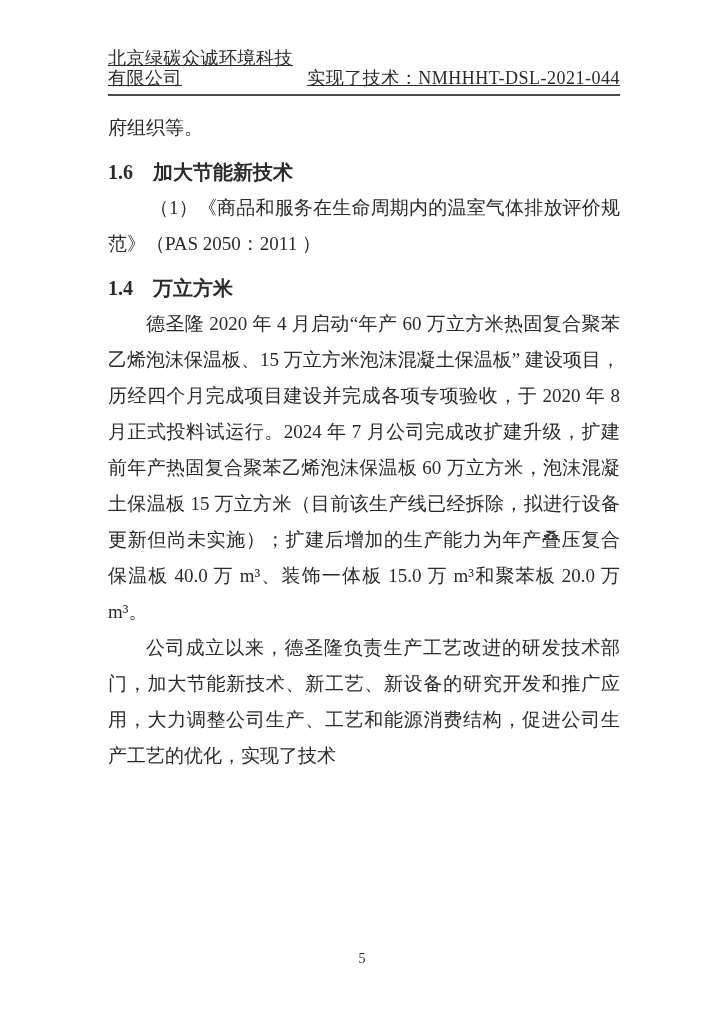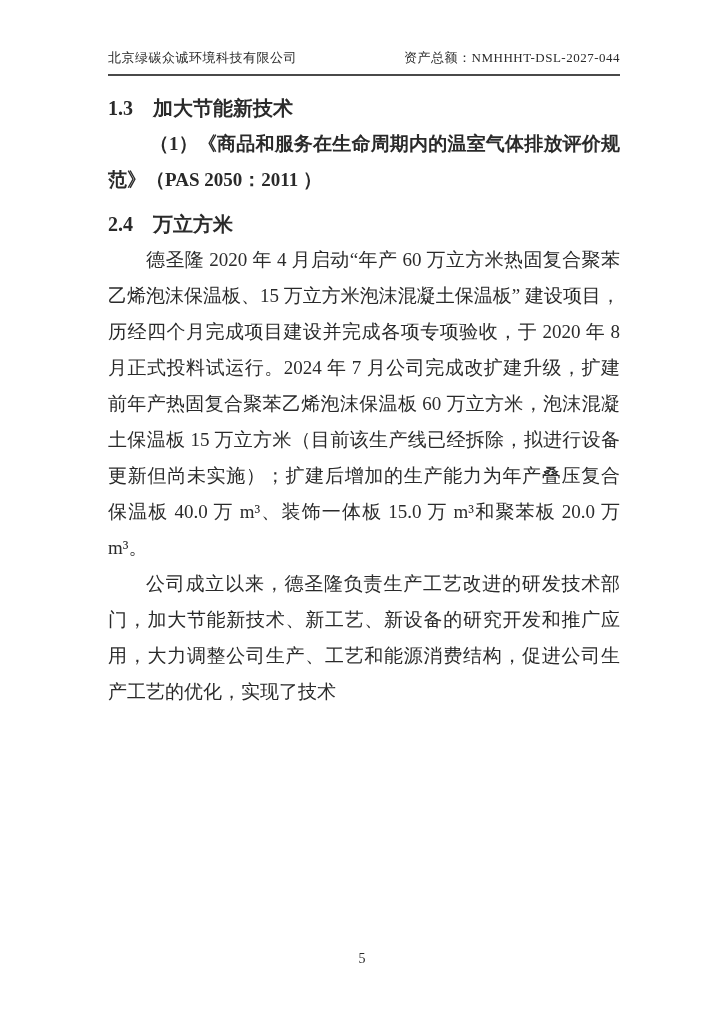--- a/index.html
+++ b/index.html
@@ -17,46 +17,46 @@
     box-sizing: border-box;
     background: #ffffff;
     padding: 48px 104px 0 108px;
     font-family: "Liberation Serif", "DejaVu Serif", serif;
     color: #2a2a2a;
   }
   .doc-header {
     display: flex;
     justify-content: space-between;
     align-items: flex-end;
-    font-size: 13px;
+    font-size: 18px;
     line-height: 20px;
     letter-spacing: 0.5px;
     padding-bottom: 6px;
     border-bottom: 2px solid #4a4a4a;
+    text-decoration: underline;
   }
   .doc-header .file-no {
     white-space: nowrap;
   }
   main.doc-body {
     margin-top: 14px;
     width: 512px;
     font-size: 19px;
     line-height: 36px;
     text-align: justify;
     text-justify: inter-character;
   }
   main.doc-body p {
     margin: 0;
   }
   p.para-indent {
     text-indent: 2em;
   }
   p.para-item {
     text-indent: 2.2em;
-    font-weight: bold;
   }
   h2.sec-heading {
     font-size: 20px;
     font-weight: 700;
     line-height: 36px;
     margin: 8px 0 0 0;
     text-align: left;
   }
   h2.sec-heading .sec-num {
     margin-right: 20px;
@@ -74,35 +74,36 @@
   }
 </style>
 </head>
 <body>
 
 <div class="page">
 
   <header class="doc-header">
     <span>北京绿碳众诚环境科技有限公司</span>
     <span class="file-no">
-      <span>资产总额：</span><span>NMHHHT-DSL-2027-044</span>
+      <span>实现了技术：</span><span>NMHHHT-DSL-2021-044</span>
     </span>
   </header>
 
   <main class="doc-body">
 
+    <p class="para-continuation">府组织等。</p>
 
     <h2 class="sec-heading">
-      <span class="sec-num">1.3</span><span>加大节能新技术</span>
+      <span class="sec-num">1.6</span><span>加大节能新技术</span>
     </h2>
 
     <p class="para-item">（1）《商品和服务在生命周期内的温室气体排放评价规范》（PAS 2050：2011 ）</p>
 
     <h2 class="sec-heading">
-      <span class="sec-num">2.4</span><span>万立方米</span>
+      <span class="sec-num">1.4</span><span>万立方米</span>
     </h2>
 
 
     <p class="para-indent">德圣隆 2020 年 4 月启动“年产 60 万立方米热固复合聚苯乙烯泡沫保温板、15 万立方米泡沫混凝土保温板” 建设项目，历经四个月完成项目建设并完成各项专项验收，于 2020 年 8 月正式投料试运行。2024 年 7 月公司完成改扩建升级，扩建前年产热固复合聚苯乙烯泡沫保温板 60 万立方米，泡沫混凝土保温板 15 万立方米（目前该生产线已经拆除，拟进行设备更新但尚未实施）；扩建后增加的生产能力为年产叠压复合保温板 40.0 万 m³、装饰一体板 15.0 万 m³和聚苯板 20.0 万 m³。</p>
 
     <p class="para-indent">公司成立以来，德圣隆负责生产工艺改进的研发技术部门，加大节能新技术、新工艺、新设备的研究开发和推广应用，大力调整公司生产、工艺和能源消费结构，促进公司生产工艺的优化，实现了技术</p>
 
   </main>
 
   <footer class="doc-footer">

